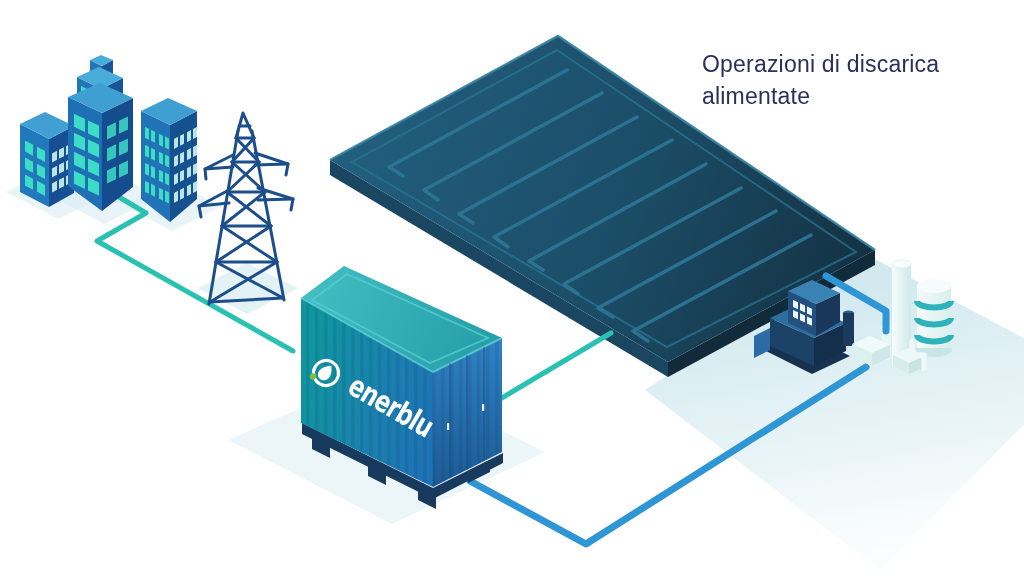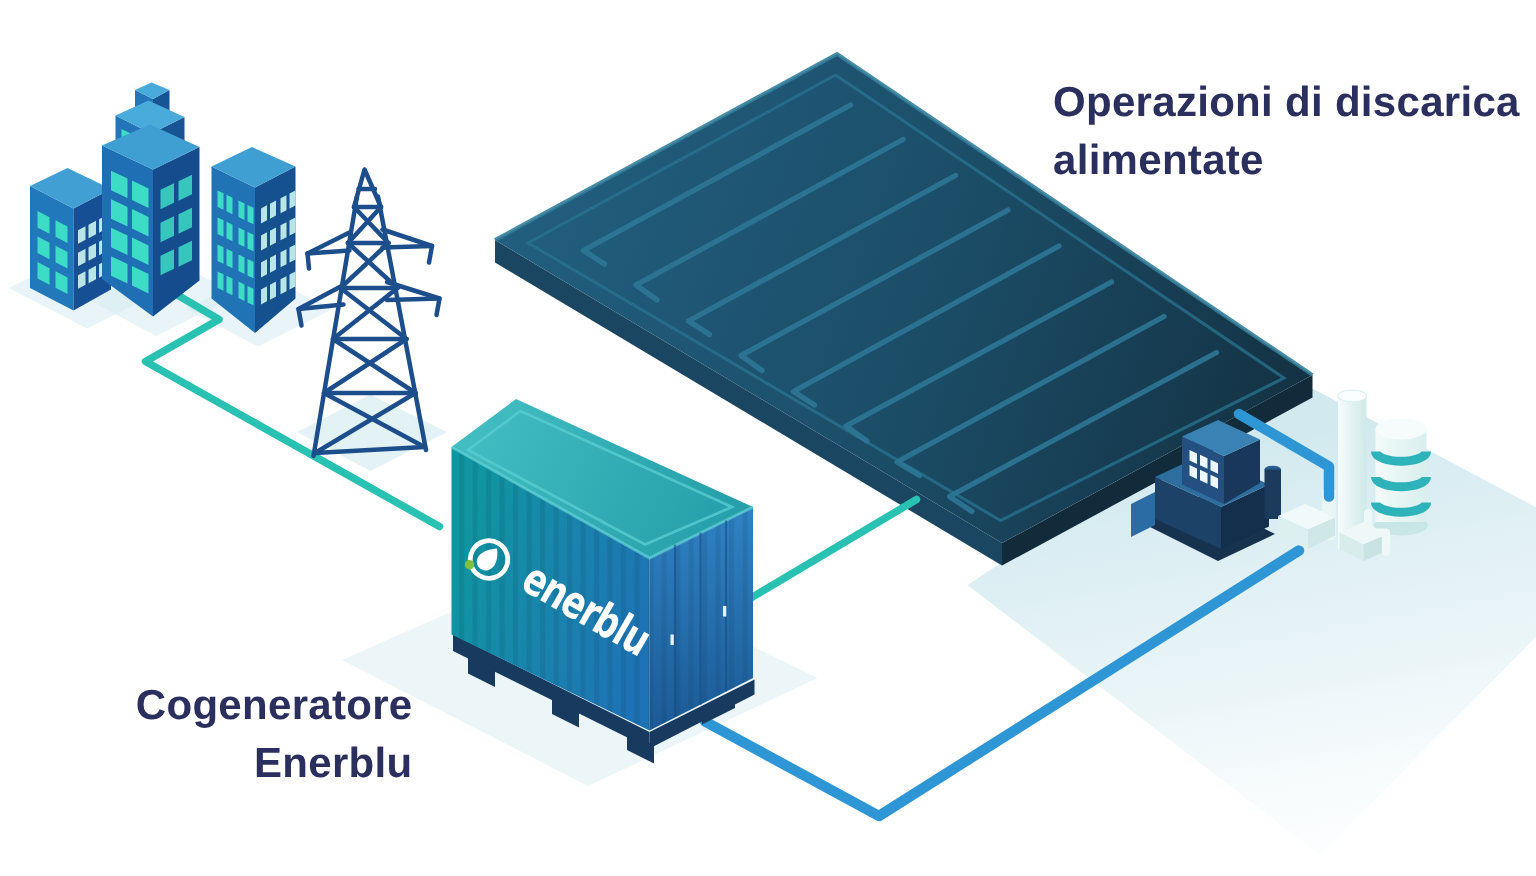--- a/index.html
+++ b/index.html
@@ -6,22 +6,22 @@
   .canvas{
     position:relative;
     width:1024px;height:584px;
     background:#ffffff;
     overflow:hidden;
     font-family:"Liberation Sans", sans-serif;
   }
   .canvas svg{position:absolute;left:0;top:0;}
   .diagram-label{
     position:absolute;
-    font-weight:700;
-    font-size:28px;
+    font-weight:400;
+    font-size:23px;
     line-height:1.38;
     letter-spacing:.2px;
     color:var(--text-navy,#2b2f5e);
   }
   #label-landfill{left:702px;top:49px;width:312px;text-align:left;}
   #label-cogen{left:85px;top:451px;width:190px;text-align:right;}
   .t-line{fill:none;stroke:var(--line-teal,#28c1b2);stroke-width:5;stroke-linejoin:round;stroke-linecap:round;}
   .b-line{fill:none;stroke:var(--line-blue,#2e96d4);stroke-width:7;stroke-linejoin:round;stroke-linecap:round;}
   .groove{fill:none;stroke:var(--landfill-groove,#2e7796);stroke-width:3.5;stroke-linejoin:round;stroke-linecap:round;opacity:.9;}
   .pylon{fill:none;stroke:var(--pylon-blue,#1d4e8c);stroke-linecap:round;stroke-linejoin:round;}
@@ -339,15 +339,14 @@
         <polygon points="893,355 909,348 925,356 909,363" fill="#eef8f8"></polygon>
         <polygon points="893,355 909,363 909,374 893,366" fill="#d8ecec"></polygon>
         <polygon points="909,363 925,356 925,367 909,374" fill="#c9e3e3"></polygon>
         <polyline points="912,342 912,355 924,355 924,368" fill="none" stroke="#eef8f8" stroke-width="5.5" stroke-linejoin="round" stroke-linecap="round"></polyline>
       </g>
     </g>
   </svg>
 
   <div class="diagram-label" id="label-landfill">Operazioni di discarica alimentate</div>
 
-  <div class="diagram-label" id="label-cogen">Cogeneratore Enerblu</div>
 
 </div>
 
 </body></html>

